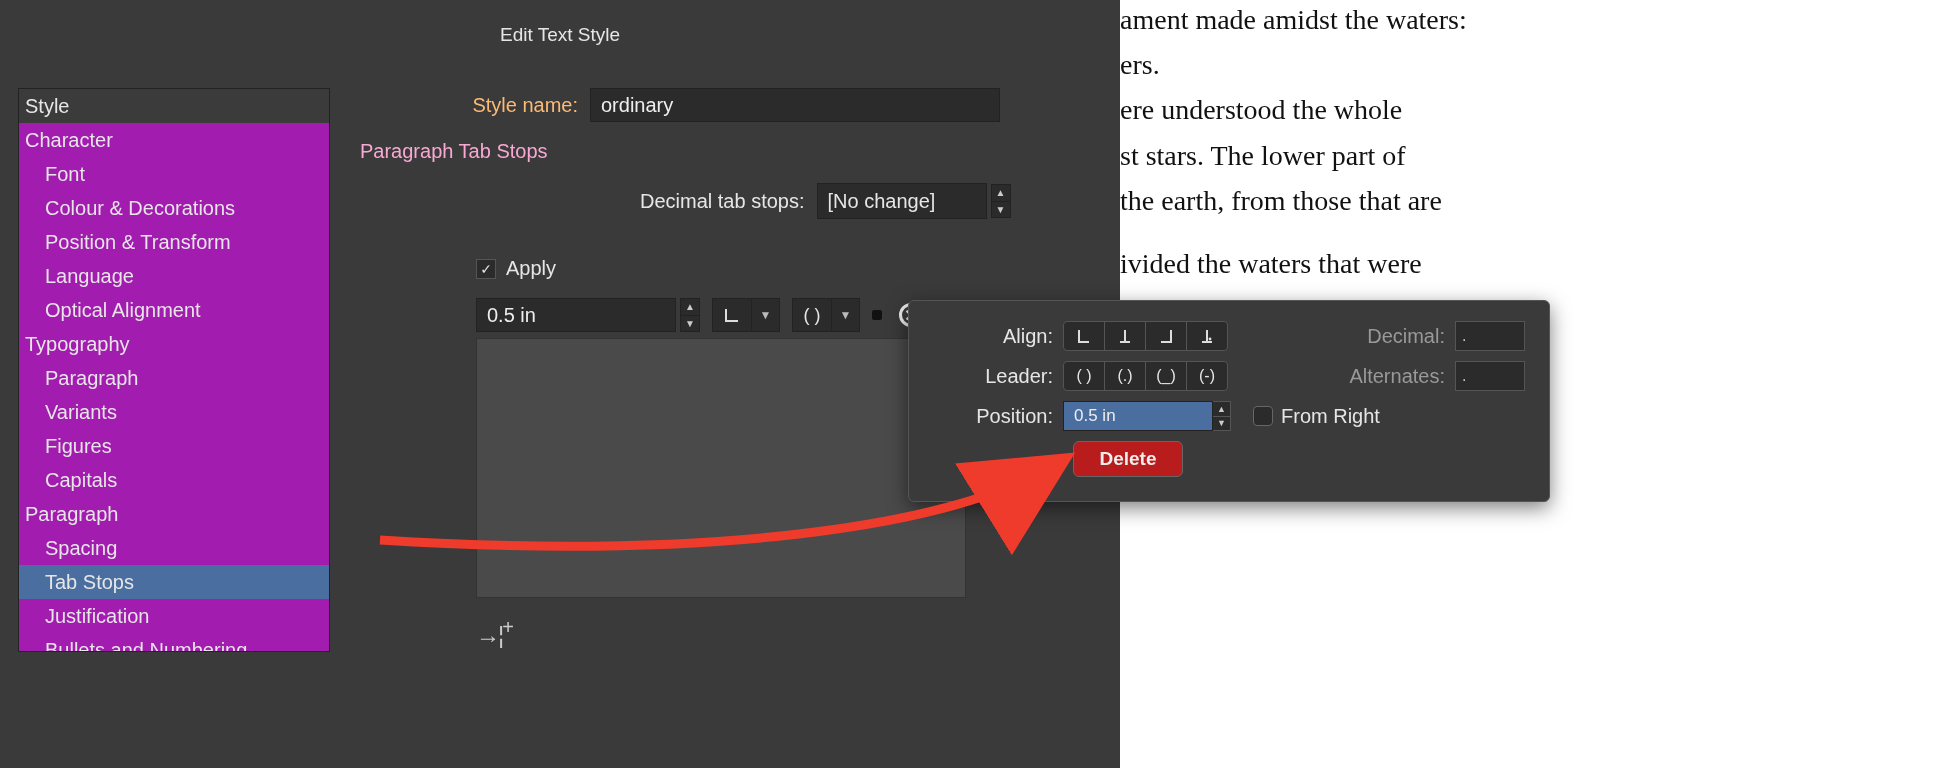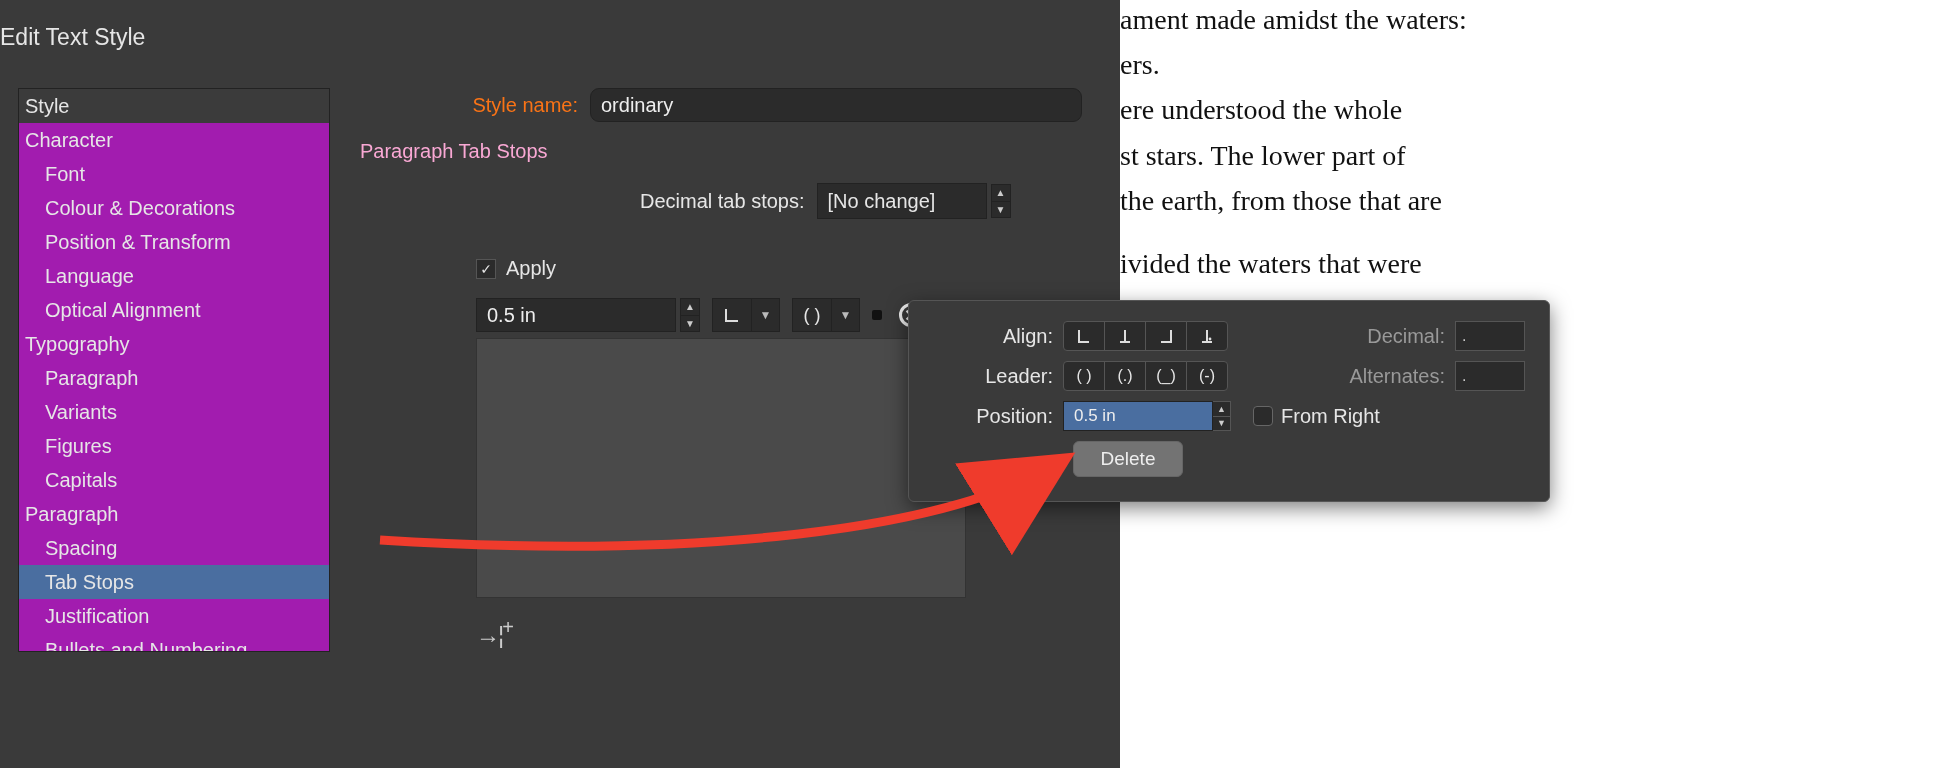--- a/index.html
+++ b/index.html
@@ -29,22 +29,22 @@
   
   .panel {
     position: absolute;
     left: 0;
     top: 0;
     width: 1120px;
     height: 768px;
     background: #3a3a3a;
   }
   .panel-title {
-    text-align: left;
-    font-size: 23px;
+    text-align: center;
+    font-size: 19px;
     padding-top: 24px;
   }
 
   
   .sidebar {
     position: absolute;
     left: 18px;
     top: 88px;
     width: 312px;
     height: 564px;
@@ -61,30 +61,30 @@
     cursor: default;
   }
   .sidebar .row.h0 { padding-left: 6px; background: #3b3b3b; }
   .sidebar .row.h1 { padding-left: 6px; }
   .sidebar .row.h2 { padding-left: 26px; }
   .sidebar .row.sel { background: #4a6ea0; }
 
   
   .rcontent { position: absolute; left: 360px; top: 88px; width: 740px; }
   .fld { display: flex; align-items: center; margin-bottom: 10px; }
-  .fld label { width: 230px; text-align: right; padding-right: 12px; font-size: 20px; color: #f97316; }
+  .fld label { width: 230px; text-align: right; padding-right: 12px; font-size: 20px; color: #fdba74; }
   .txtinput {
     background: #2b2b2b;
     border: 1px solid #222;
     color: #eee;
     padding: 6px 10px;
     font-size: 20px;
     height: 34px;
   }
-  .stylename { width: 492px; border-radius: 9px; }
+  .stylename { width: 410px; }
   .sectitle { color: #f9a8d4; font-size: 20px; margin: 18px 0 20px 0; }
 
   .defaultrow { display:flex; align-items:center; margin-left:280px; }
   .defaultrow label { margin-right:12px; }
   .select { position:relative; background:#2b2b2b; border:1px solid #222; height:34px; width:170px; padding:17px 10px; display:flex; align-items:center; }
   .spinbtns { width:20px; height:34px; margin-left:4px; display:flex; flex-direction:column; background:#2b2b2b; border:1px solid #222; }
   .spinbtns .sb { flex:1; display:flex; align-items:center; justify-content:center; font-size:10px; color:#ccc; }
   .spinbtns .sb:first-child { border-bottom:1px solid #222; }
 
   .applyrow { margin-left:116px; margin-top:38px; display:flex; align-items:center; }
@@ -141,23 +141,23 @@
   .smallinput { width:70px; height:30px; background:#2b2b2b; border:1px solid #555; color:#ccc; padding:0 6px; font-size:16px; }
   .posrow .txtinput { width:150px; height:30px; font-size:17px; }
   .posrow .txtinput.sel { background:#4a6ea0; }
   .spn2 { width:18px; height:30px; margin-left:0; display:flex; flex-direction:column; background:#2b2b2b; border:1px solid #555; border-left:none; }
   .spn2 .sb { flex:1; display:flex; align-items:center; justify-content:center; font-size:9px; color:#ccc; }
   .spn2 .sb:first-child { border-bottom:1px solid #555; }
   .ckbox { width:20px; height:20px; border:1px solid #666; background:#2b2b2b; margin-right:8px; border-radius:4px; }
   .delbtn {
     margin-left:140px;
     margin-top:6px;
-    background:#737373; border:1px solid #666; border-radius:6px;
+    background:#b91c1c; border:1px solid #666; border-radius:6px;
     padding:6px 20px; font-size:19px; color:#eee; cursor:pointer;
-    width:110px; text-align:center;
+    width:110px; text-align:center;font-weight:bold;
   }
 
   
   .arrow-svg { position:absolute; left:0; top:0; width:1936px; height:768px; pointer-events:none; }
 </style>
 </head>
 <body>
 
 <div class="doc">
   <p>ament made amidst the waters:</p>

